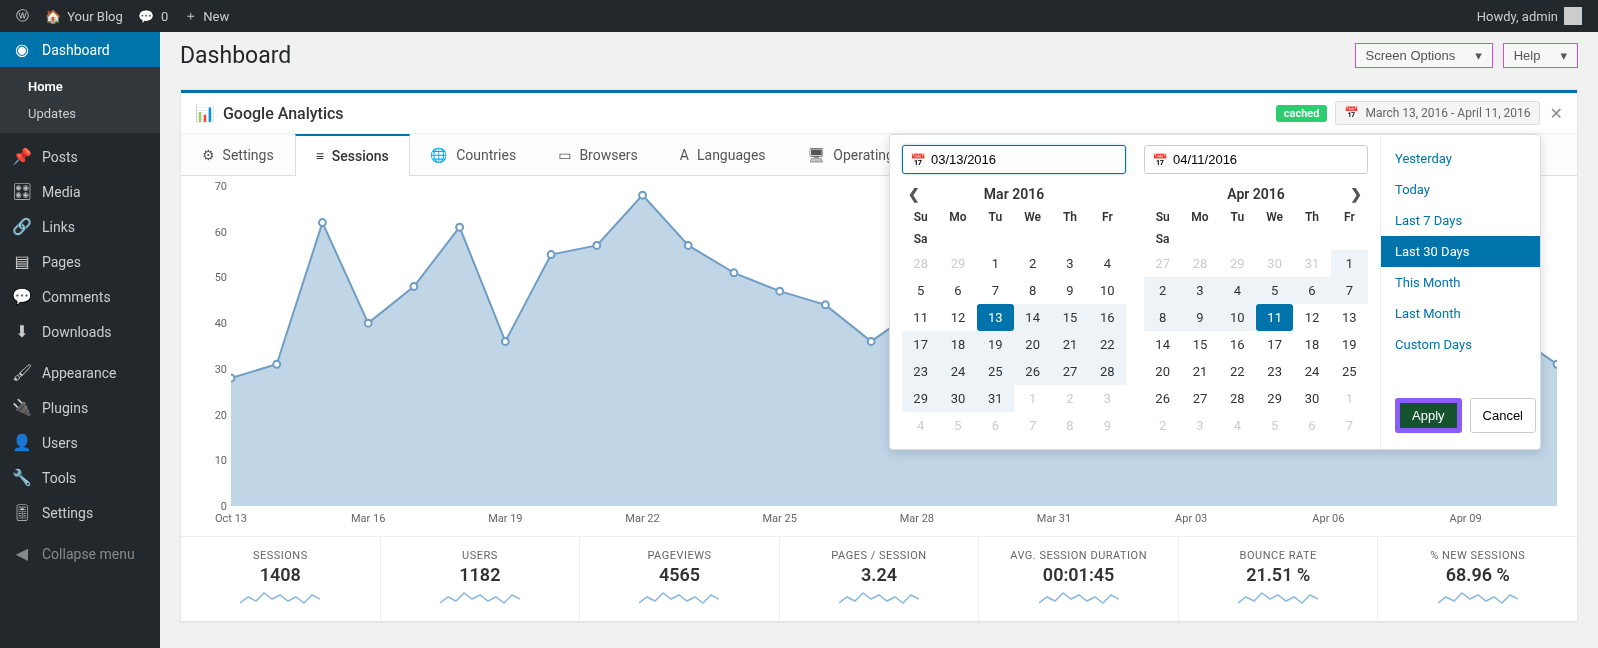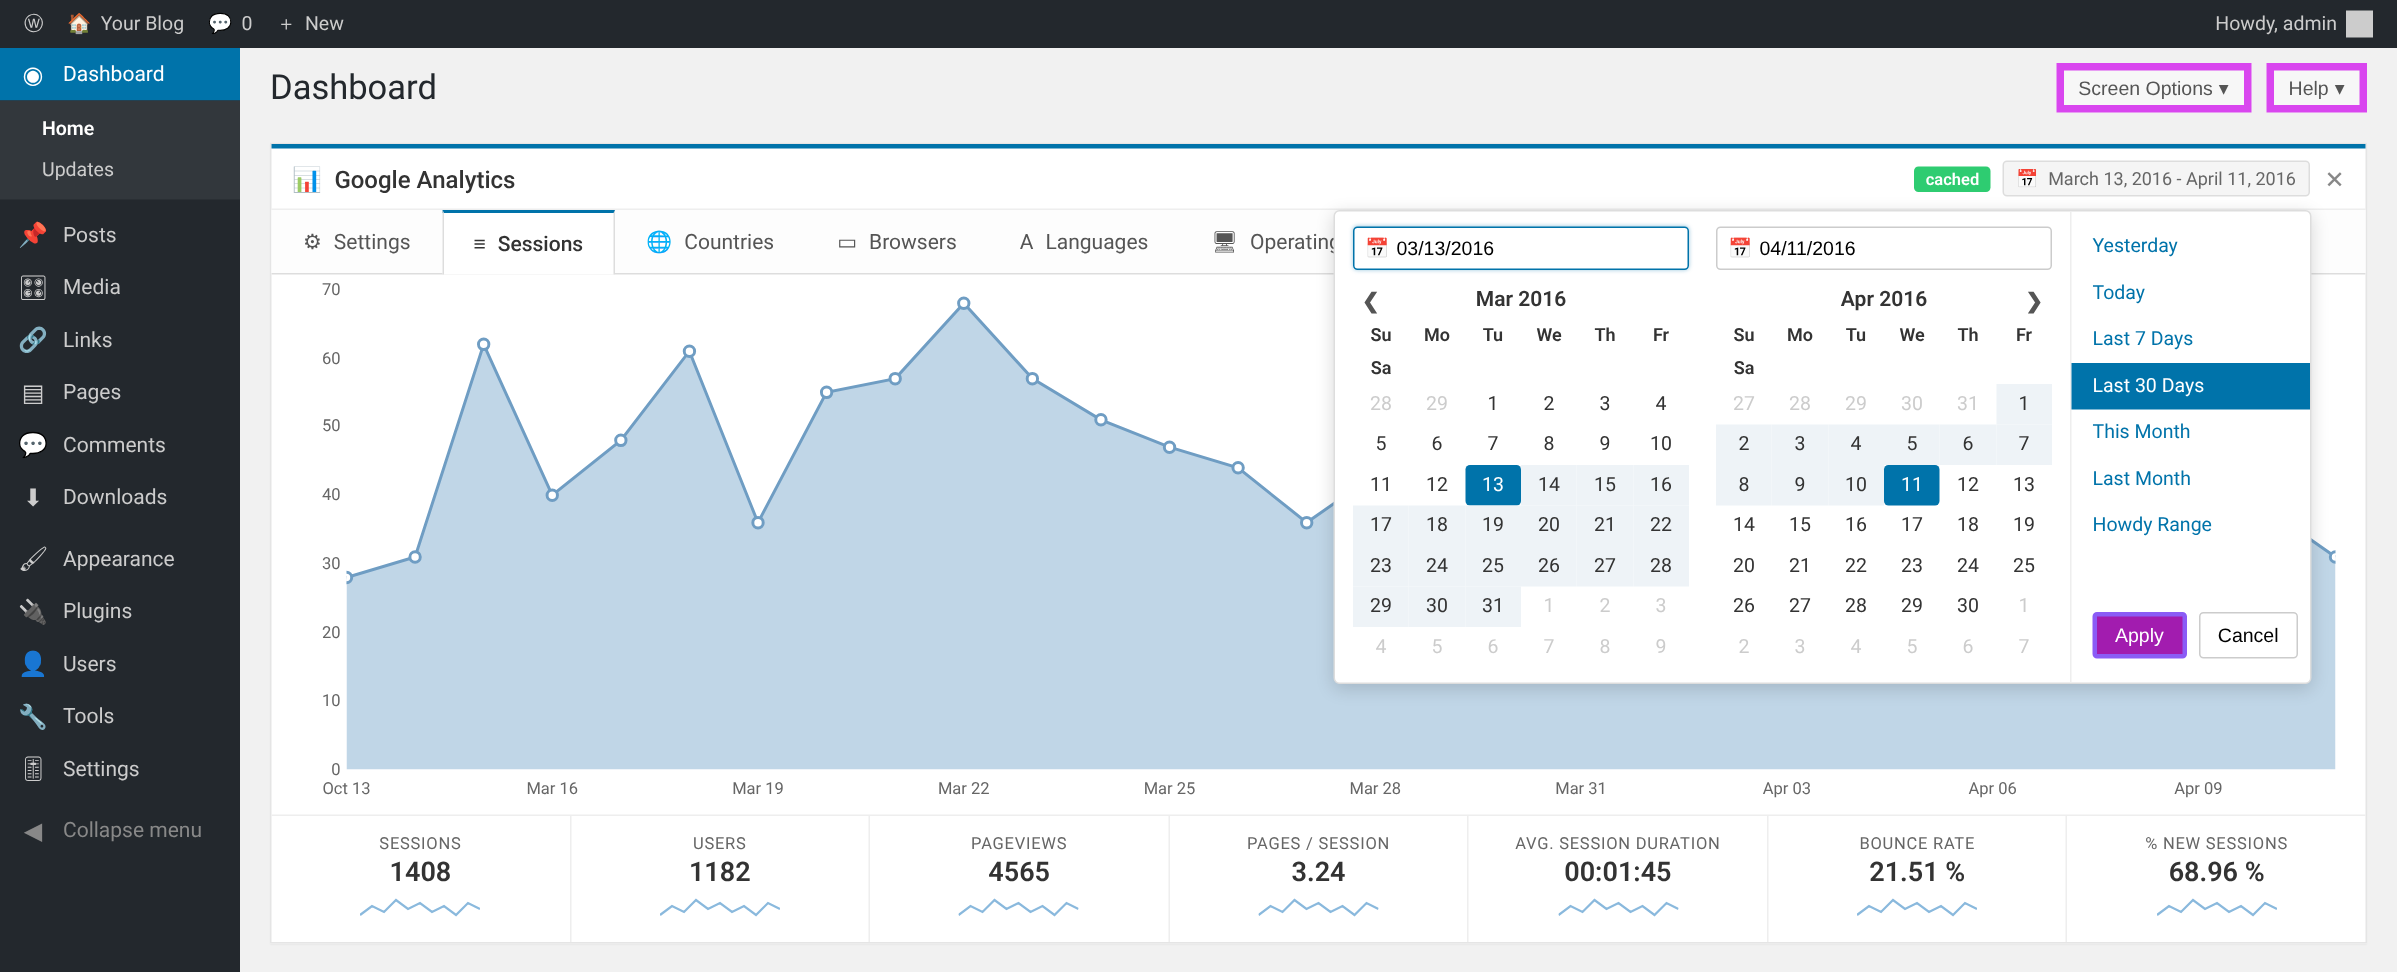--- a/index.html
+++ b/index.html
@@ -20,21 +20,21 @@
 .sidebar .submenu .sub-item.current { color: #fff; font-weight: 600; }
 .sidebar .separator { height: 6px; }
 .sidebar .collapse { display: flex; align-items: center; gap: 10px; padding: 8px 12px; cursor: pointer; color: #888; }
 .sidebar .icon { width: 20px; text-align: center; font-size: 16px; }
 
 
 .content { position: absolute; top: 32px; left: 160px; right: 0; bottom: 0; padding: 0 20px 20px 20px; overflow: hidden; }
 .content-header { display: flex; align-items: center; padding: 10px 0 20px 0; }
 .content-header h1 { font-size: 23px; font-weight: 400; color: #23282d; }
 .content-header .header-actions { margin-left: auto; display: flex; gap: 10px; }
-.header-btn { background: #f7f7f7; border: 5px solid #d946ef; padding: 4px 10px; font-size: 13px; color: #555; cursor: pointer; display: flex; align-items: center; gap: 4px; }
+.header-btn { background: #f7f7f7; border: 1px solid #d946ef; padding: 4px 10px; font-size: 13px; color: #555; cursor: pointer; display: flex; align-items: center; gap: 20px; }
 
 
 .panel { background: #fff; border: 1px solid #e5e5e5; box-shadow: 0 1px 1px rgba(0,0,0,0.04); }
 .panel-top-border { height: 3px; background: #0073aa; }
 .panel-header { display: flex; align-items: center; padding: 8px 14px; border-bottom: 1px solid #eee; }
 .panel-title { font-size: 16px; font-weight: 500; display: flex; align-items: center; gap: 8px; flex:1; }
 .badge-cached { background: #2ecc71; color: #fff; font-size: 11px; padding: 2px 8px; border-radius: 3px; font-weight: 600; margin-right:8px; }
 .date-range-label { background: #f5f5f5; border: 1px solid #ddd; padding: 4px 8px; font-size: 12px; color: #666; border-radius: 3px; display: flex; align-items: center; gap: 6px; cursor: pointer; }
 .panel-close { margin-left: 10px; color: #888; cursor: pointer; font-size: 16px; }
 
@@ -77,21 +77,21 @@
 .dp-grid { display: grid; grid-template-columns: repeat(6, 1fr); }
 .dp-dow { text-align: center; font-size: 12px; font-weight: 600; padding: 4px 0; }
 .dp-day { text-align: center; font-size: 13px; padding: 6px 0; cursor: pointer; }
 .dp-day.off { color: #ccc; }
 .dp-day.in-range { background: #eef3f7; }
 .dp-day.start, .dp-day.end { background: #0073aa; color: #fff; border-radius: 3px; }
 .dp-presets { width: 160px; border-left: 1px solid #eee; padding: 8px 0; display:flex; flex-direction:column; }
 .dp-preset { padding: 8px 14px; font-size: 13px; cursor: pointer; color:#0073aa; }
 .dp-preset.active { background: #0073aa; color: #fff; }
 .dp-actions { padding: 8px 14px; display: flex; gap: 8px; margin-top:auto;}
-.btn-apply { background: #a21caf; color: #fff; border: 3px solid #8b5cf6; padding: 5px 12px; border-radius: 3px; cursor: pointer; font-size:13px;}
+.btn-apply { background: #14532d; color: #fff; border: 5px solid #8b5cf6; padding: 5px 12px; border-radius: 3px; cursor: pointer; font-size:13px;}
 .btn-cancel { background: #fff; border: 1px solid #ccc; padding: 5px 12px; border-radius: 3px; cursor: pointer; font-size:13px;}
 
 .dashicon{font-style:normal;}
 </style>
 </head>
 <body>
 
 <div class="admin-bar">
   <div class="ab-item">
       <span class="dashicon">ⓦ</span>
@@ -475,21 +475,21 @@
               </div>
           </div>
         </div>
         <div class="dp-presets">
           <div class="dp-preset">Yesterday</div>
           <div class="dp-preset">Today</div>
           <div class="dp-preset">Last 7 Days</div>
           <div class="dp-preset active">Last 30 Days</div>
           <div class="dp-preset">This Month</div>
           <div class="dp-preset">Last Month</div>
-          <div class="dp-preset">Howdy Range</div>
+          <div class="dp-preset">Custom Days</div>
           <div class="dp-actions">
             <button class="btn-apply">Apply</button>
             <button class="btn-cancel">Cancel</button>
           </div>
         </div>
       </div>
     </div>
   </div>
 </div>
 

